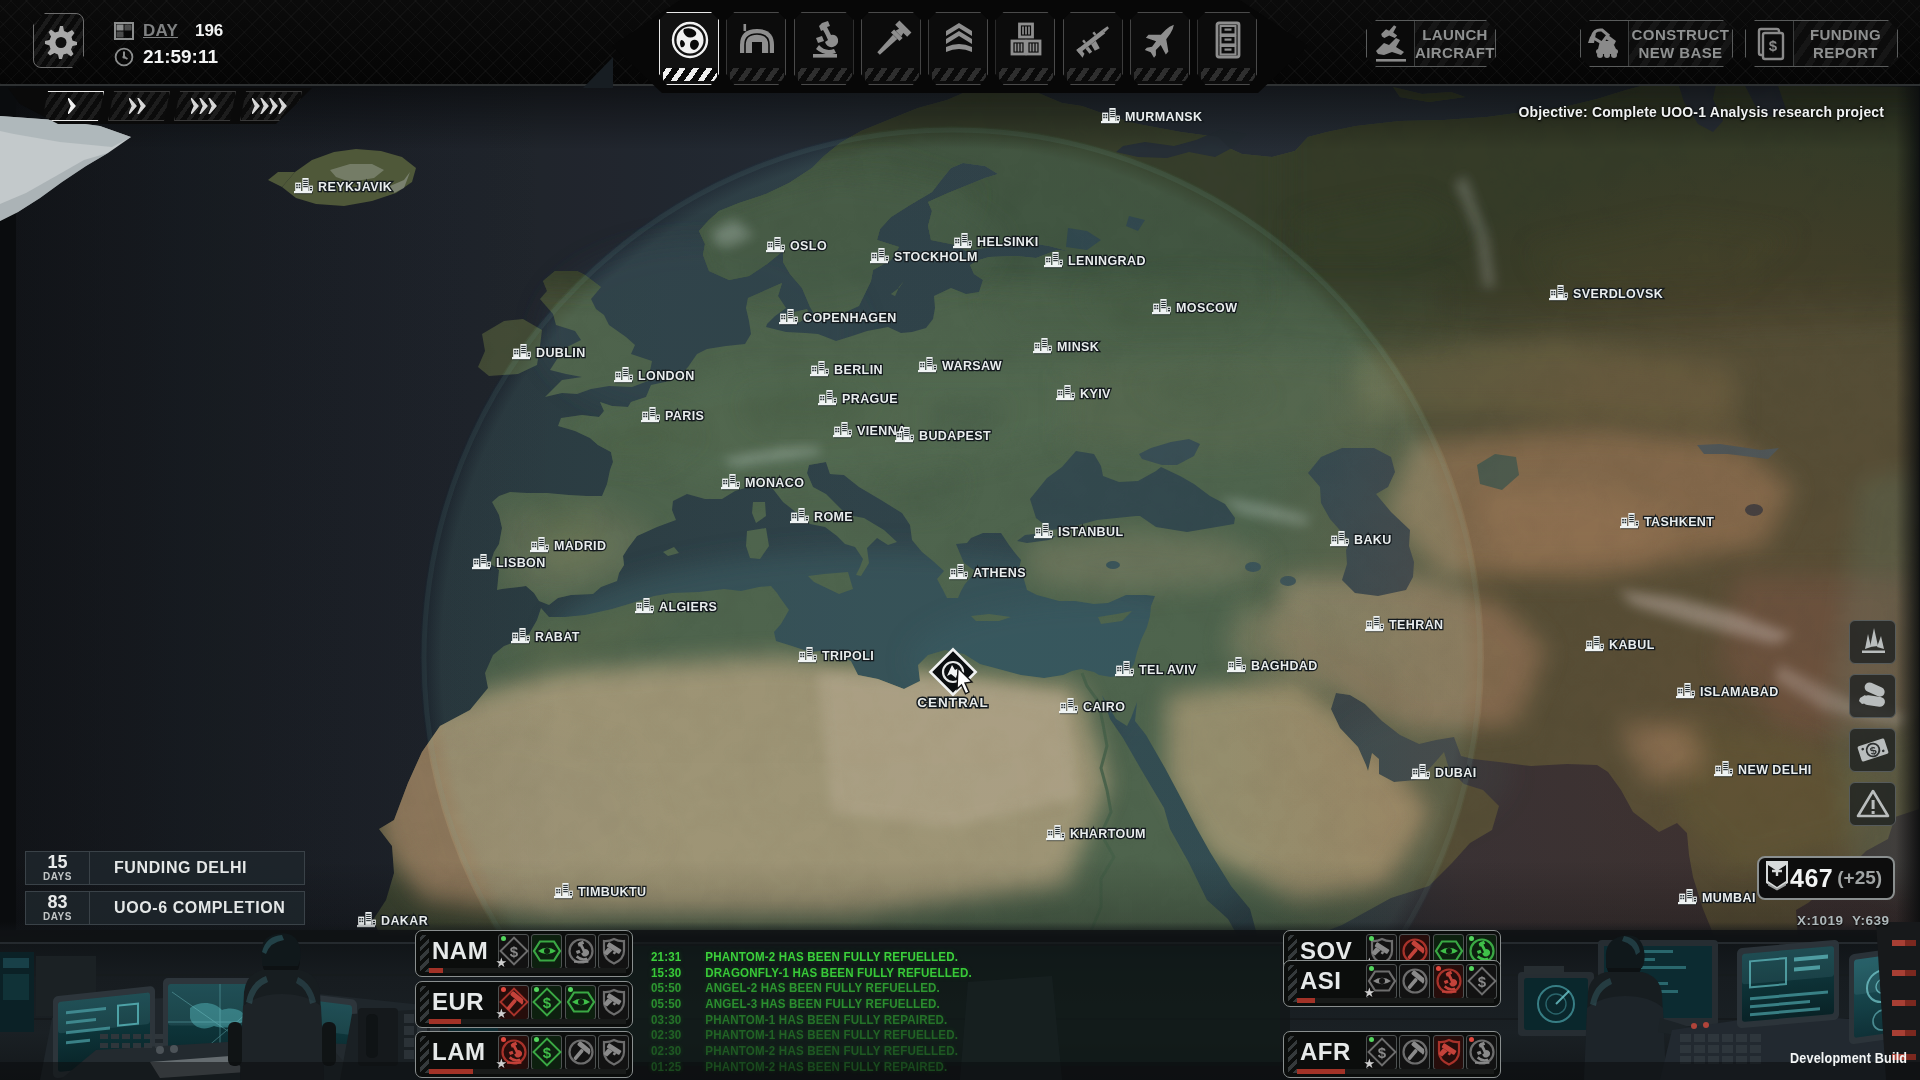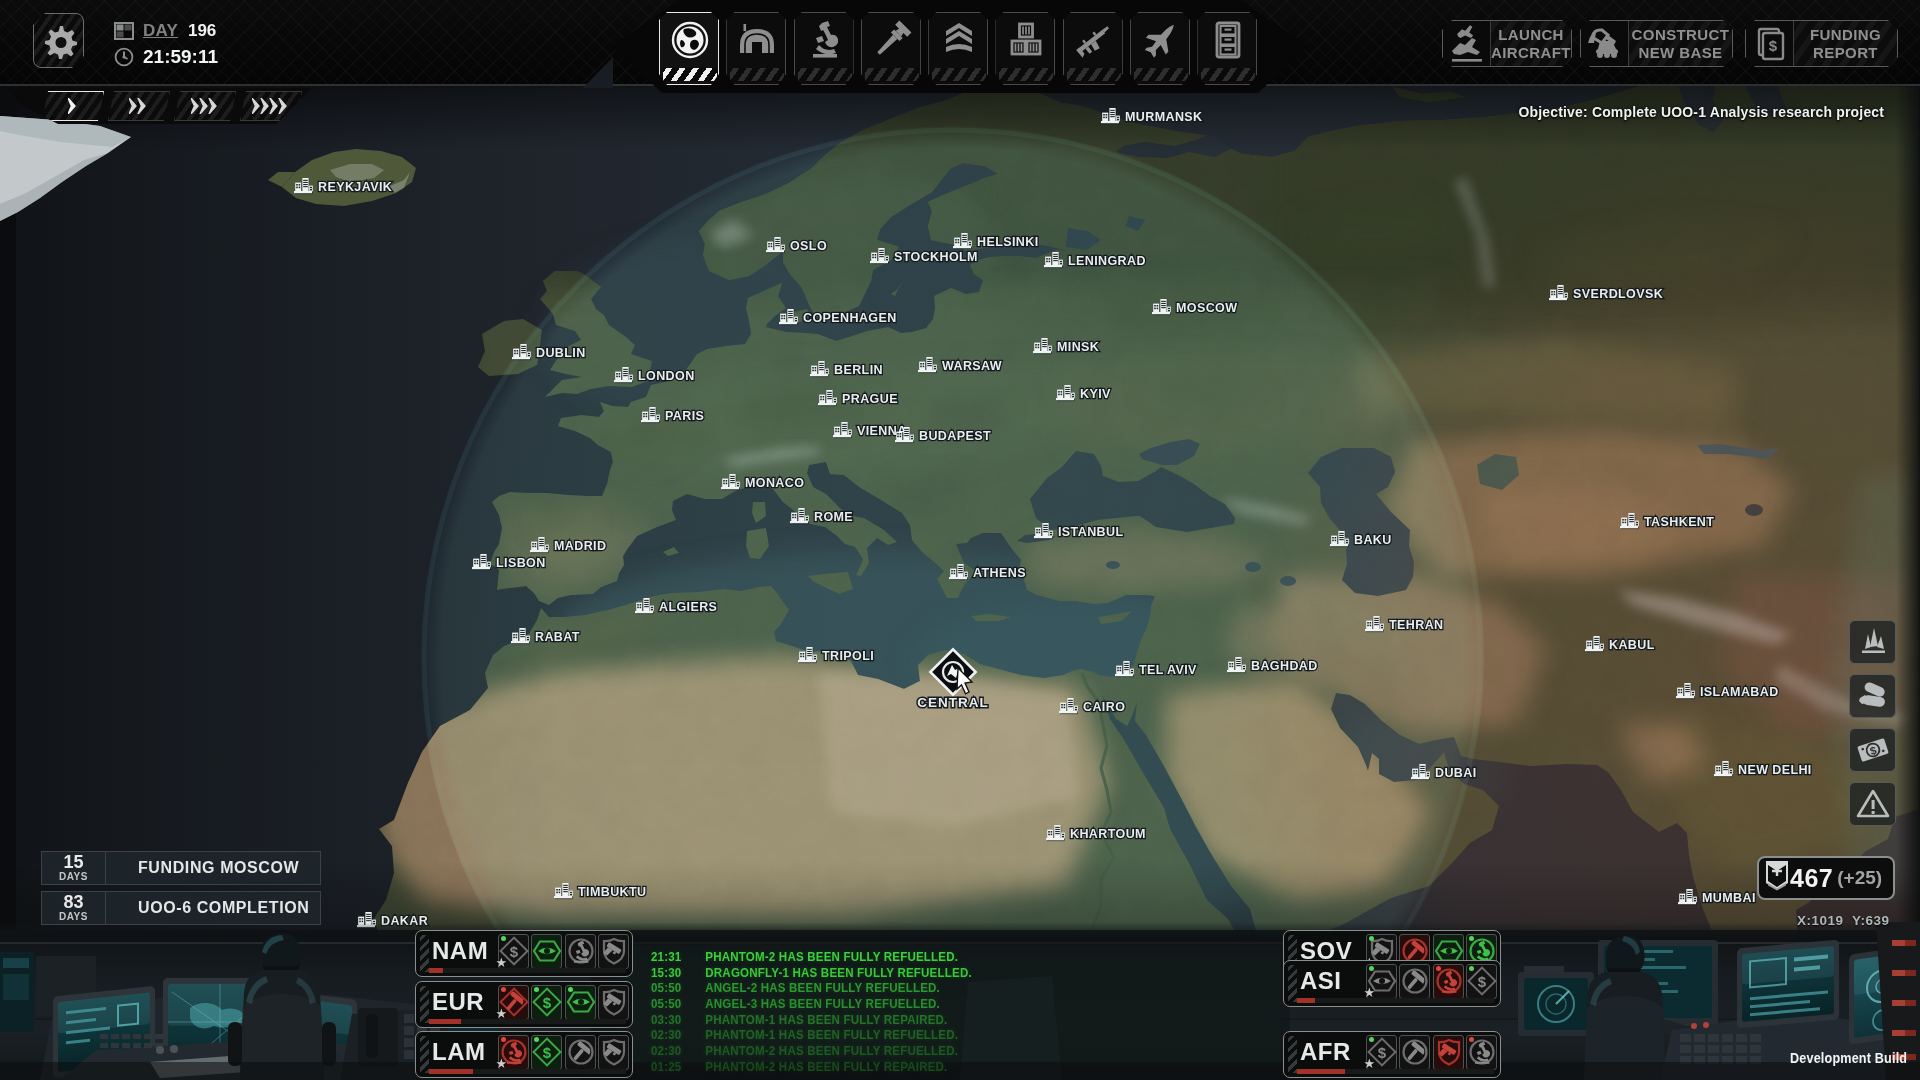--- a/index.html
+++ b/index.html
@@ -27,21 +27,21 @@
 .tbtn.active .tstripe { background:repeating-linear-gradient(-55deg,#f0f0f0 0 5px,#0a0a0a 5px 11px); }
 
 #gearbox { position:absolute; left:33px; top:13px; width:51px; height:55px; border:1.5px solid #6d6d6d;
   border-radius:8px; background:repeating-linear-gradient(-55deg,#1b1b1b 0 4px,#0a0a0a 4px 9px);
   clip-path:polygon(12px 0, 100% 0, 100% calc(100% - 12px), calc(100% - 12px) 100%, 0 100%, 0 12px); }
 .gear { position:absolute; left:8px; top:10px; }
 #daygrp { position:absolute; left:114px; top:20px; }
 .drow { display:flex; align-items:center; height:22px; margin-bottom:4px; }
 .dico { width:20px; height:20px; margin-right:9px; }
 .dlab { color:#7f8182; font-weight:bold; font-size:17px; letter-spacing:0.2px;text-decoration:underline; }
-.dval { color:#f2f3f3; font-weight:bold; font-size:17px; margin-left:10px; }
+.dval { color:#f2f3f3; font-weight:bold; font-size:17px; margin-left:17px; }
 .tval { color:#f2f3f3; font-weight:bold; font-size:19px; }
 #funds { position:absolute; left:290px; top:20px; width:280px; text-align:center; }
 #funds .f1 { color:#7f8182; font-weight:bold; font-size:17px; letter-spacing:0.4px; }
 #funds .f2 { color:#f4f5f5; font-weight:bold; font-size:20px; margin-top:3px; letter-spacing:0.3px; }
 
 .topbtn { position:absolute; top:20px; height:47px; border:1px solid #5a5c5c; border-radius:6px;
   display:flex; background:#0b0b0b; clip-path:polygon(10px 0, calc(100% - 10px) 0, 100% 10px, 100% calc(100% - 10px), calc(100% - 10px) 100%, 10px 100%, 0 calc(100% - 10px), 0 10px); }
 .topbtn .ic { width:48px; border-right:1px solid #3c3e3e; display:flex; align-items:center; justify-content:center; background:#0a0a0a; }
 .topbtn .tx { flex:1; display:flex; align-items:center; justify-content:center; text-align:center;
   color:#8f9191; font-weight:bold; font-size:15px; line-height:18px; letter-spacing:0.4px;
@@ -53,22 +53,22 @@
 .spbtn { position:absolute; top:3px; width:62px; height:30px; background:repeating-linear-gradient(-55deg,#1d1d1d 0 4px,#0b0b0b 4px 9px);
   border:1.5px solid #3a3a3a; display:flex; align-items:center; justify-content:center;
   clip-path:polygon(6px 0, 100% 0, calc(100% - 6px) 100%, 0 100%); }
 .spbtn.on { border-color:#e9e9e9; }
 
 
 #objective { position:absolute; right:36px; top:103px; color:#f0f2f2; font-weight:bold; font-size:15px;
   text-shadow:0 1px 2px #000, 0 0 4px #000; letter-spacing:0.2px; transform:scaleX(0.93); transform-origin:right; }
 
 
-.cd { position:absolute; left:41px; width:280px; height:34px; background:rgba(30,37,43,0.88);
-  border:1px solid #3a4248; display:flex;gap:8px; }
+.cd { position:absolute; left:25px; width:280px; height:34px; background:rgba(30,37,43,0.88);
+  border:1px solid #3a4248; display:flex; }
 .cd .n { width:64px; border-right:1px solid #3a4248; text-align:center; padding-top:2px; }
 .cd .n b { color:#e8eaea; font-size:18px; display:block; line-height:17px; }
 .cd .n span { color:#c3c7c7; font-size:10px; font-weight:bold; letter-spacing:0.5px; display:block; line-height:11px; }
 .cd .t { flex:1; color:#e4e7e7; font-weight:bold; font-size:16px; letter-spacing:0.6px; display:flex; align-items:center; padding-left:24px; }
 
 
 #stack { position:absolute; left:1849px; top:620px; }
 .sic { width:47px; height:44px; background:rgba(26,30,31,0.75); border:1px solid #565b5b; border-radius:6px;
   display:flex; align-items:center; justify-content:center; margin-bottom:10px; }
 .sic:nth-child(3) { margin-top:10px; }
@@ -607,21 +607,21 @@
           <span class="dico"><svg width="20" height="20" viewBox="0 0 20 20">
               <circle cx="10" cy="10" r="8.4" fill="none" stroke="#8b8d8d" stroke-width="1.8"></circle>
               <path d="M10,10 L10,4.5" stroke="#8b8d8d" stroke-width="2"></path>
               <path d="M10,10 L13.5,12" stroke="#8b8d8d" stroke-width="2"></path>
               <circle cx="10" cy="10" r="1.6" fill="#8b8d8d"></circle>
             </svg></span>
           <span class="tval">21:59:11</span>
         </div>
   </div>
   <div id="tnotchL"></div>
-  <div class="topbtn" style="left:1442px;width:130px">
+  <div class="topbtn" style="left:1366px;width:130px">
         <div class="ic">
           <svg width="46" height="46" viewBox="0 0 46 46">
 <g fill="#8a8a8a">
               <path d="M14,20 L20,14 L24,16 L30,9 L33,11 L29,18 L34,22 L31,25 L24,22 L18,25 L15,23 Z" transform="translate(2,-3) scale(0.8)"></path>
 <path d="M8,30 L16,22 L21,24 L28,17 L32,19 L28,26 L36,31 L33,34 L24,31 L16,34 L10,33 Z"></path>
 <rect x="8" y="38" width="30" height="2.6"></rect>
             </g>
           </svg>
         </div>
         <div class="tx">LAUNCH<br>AIRCRAFT</div>
@@ -782,21 +782,21 @@
       </div>
 </div>
 
 <div id="objective">Objective: Complete UOO-1 Analysis research project</div>
 
 <div class="cd" style="top:851px">
       <div class="n">
         <b>15</b>
         <span>DAYS</span>
       </div>
-      <div class="t">FUNDING MOSCOW</div>
+      <div class="t">FUNDING DELHI</div>
     </div>
 <div class="cd" style="top:891px">
       <div class="n">
         <b>83</b>
         <span>DAYS</span>
       </div>
       <div class="t">UOO-6 COMPLETION</div>
     </div>
 
 <div id="stack">

